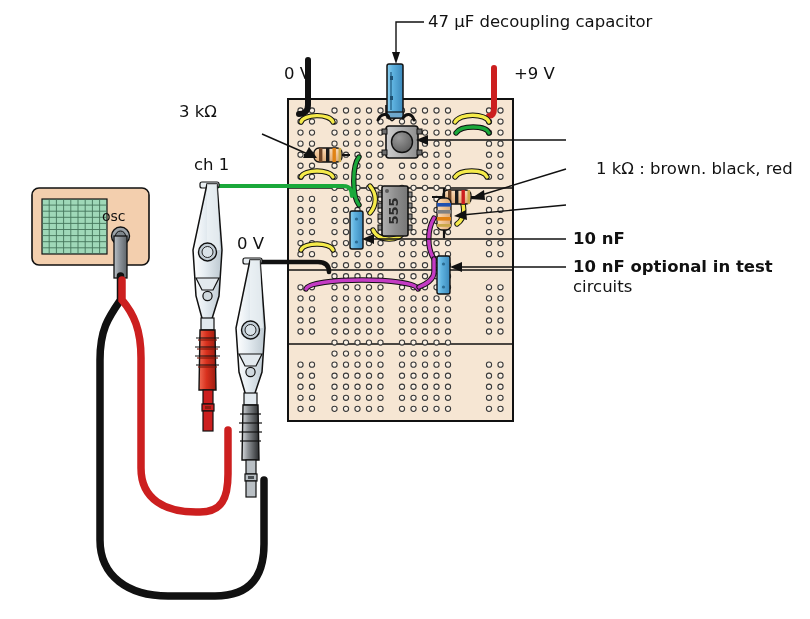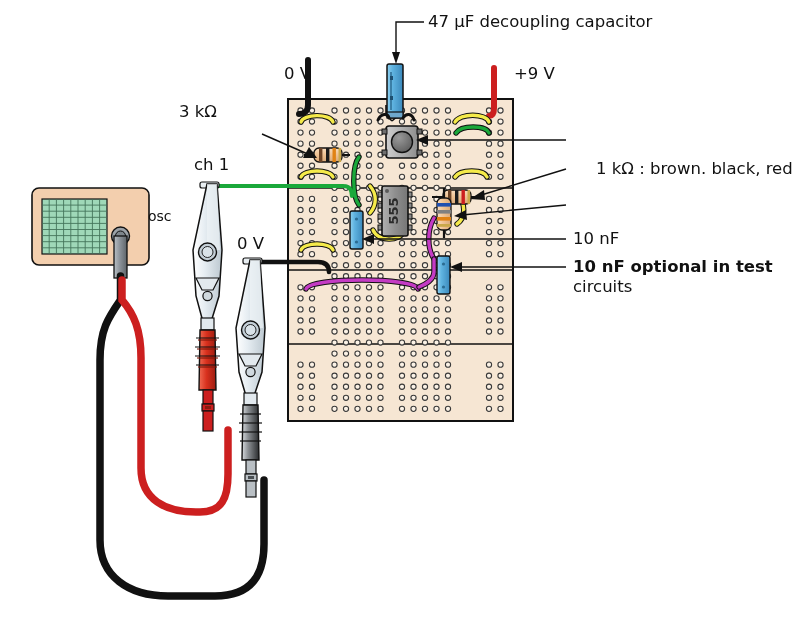--- a/index.html
+++ b/index.html
@@ -1,21 +1,21 @@
 <!DOCTYPE html>
 <html><head>
 <meta charset="utf-8">
 <style>
   html,body{margin:0;padding:0;background:#ffffff;}
   body{width:810px;height:619px;position:relative;overflow:hidden;
        font-family:"DejaVu Sans","Liberation Sans",sans-serif;color:#1a1a1a;}
   .stage{position:absolute;left:0;top:0;width:810px;height:619px;}
   svg.layer{position:absolute;left:0;top:0;width:810px;height:619px;overflow:visible;}
   .lbl{position:absolute;font-size:16.5px;line-height:19px;color:#111;white-space:pre;}
-  .osclabel{position:absolute;font-size:14px;color:#111;margin-left:46px;}
+  .osclabel{position:absolute;font-size:14px;color:#111;}
 </style>
 </head>
 <body>
 
 <div class="stage">
 
   <svg class="layer" viewBox="0 0 810 619">
     <defs>
       <linearGradient id="gClip" x1="0" y1="0" x2="1" y2="0">
         <stop offset="0%" stop-color="#ffffff"></stop>
@@ -699,19 +699,19 @@
   <div class="lbl" style="left:194px;top:155px;">ch 1</div>
 
   <div class="lbl" style="left:237px;top:234px;">0 V</div>
 
   <div class="osclabel" style="left:102px;top:208px;">osc</div>
 
 
   <div class="lbl" style="left:568px;top:159px;margin-left:28px;">1 kΩ : brown. black, red</div>
 
 
-  <div class="lbl" style="left:573px;top:229px;">10 nF</div>
+  <div class="lbl" style="left:573px;top:229px;font-weight:bold;">10 nF</div>
 
   <div class="lbl" style="left:573px;top:257px;font-weight:bold;">10 nF optional in test</div>
 
   <div class="lbl" style="left:573px;top:277px;">circuits</div>
 
 </div>
 
 </body></html>

